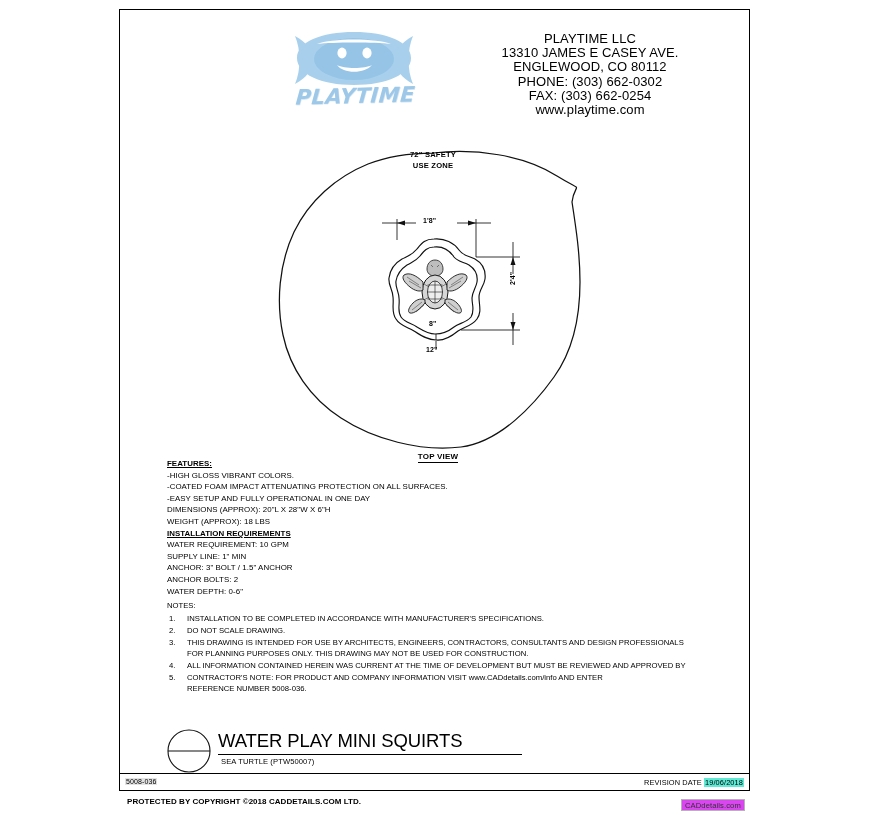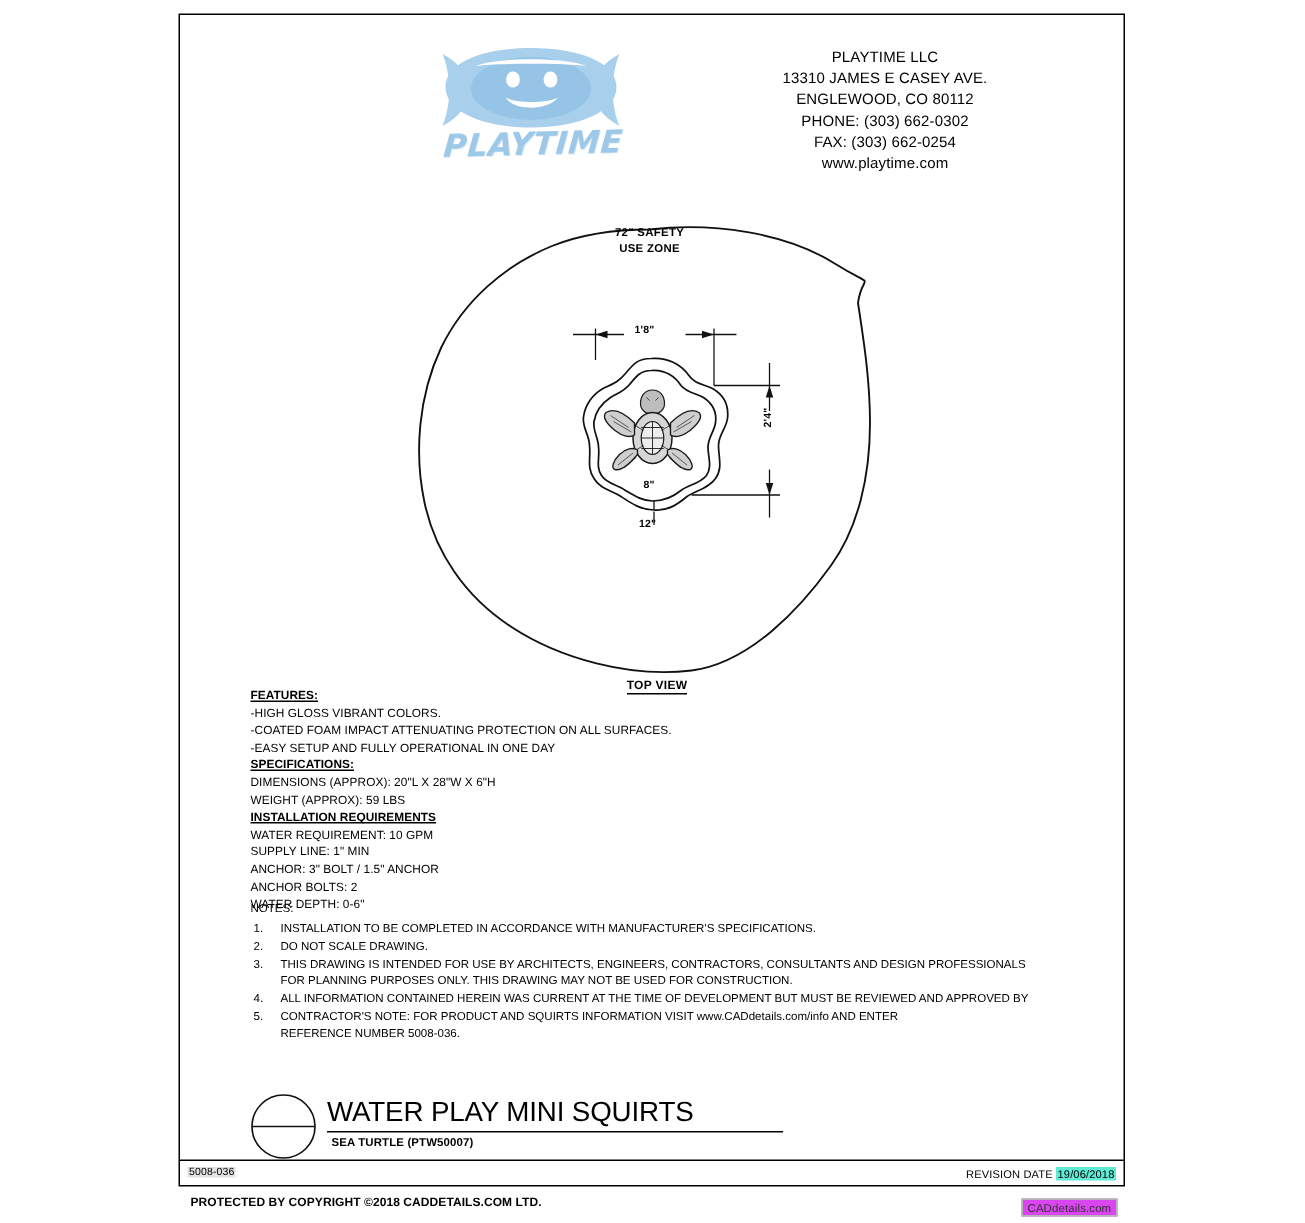--- a/index.html
+++ b/index.html
@@ -58,21 +58,21 @@
     color: #9ec8e8;
     transform: skewX(-6deg) rotate(-1.5deg);
     text-shadow: 0.6px 0.6px 0 #cfe3f4;
   }
   #company {
     position: absolute;
     left: 330px;
     top: 22px;
     width: 280px;
     text-align: center;
-    font-size: 10px;
+    font-size: 13px;
     line-height: 14.2px;
     letter-spacing: 0.1px;
   }
   #company div { white-space: nowrap; }
 
   
   #plan {
     position: absolute;
     left: 0;
     top: 112px;
@@ -178,21 +178,21 @@
     left: 51px;
     top: 26px;
     width: 304px;
     border-top: 1.1px solid #000;
   }
   #tb-sub {
     position: absolute;
     left: 54px;
     top: 29px;
     font-size: 7.6px;
-    font-weight: bold;
+    font-weight: normal;
     letter-spacing: 0.1px;
     white-space: nowrap;
     text-align: right;
   }
 
   
   #revbar {
     position: absolute;
     left: 0;
     bottom: 0;
@@ -398,23 +398,22 @@
       <span>TOP VIEW</span>
     </div>
   </div>
 
   <div id="spec-block">
     <span class="sec-head">FEATURES:</span>
     <span class="sec-line">-HIGH GLOSS VIBRANT COLORS.</span>
     <span class="sec-line">-COATED FOAM IMPACT ATTENUATING PROTECTION ON ALL SURFACES.</span>
     <span class="sec-line">-EASY SETUP AND FULLY OPERATIONAL IN ONE DAY</span>
 
-    <span class="sec-head">SPECIFICATIONS:</span>
     <span class="sec-line">DIMENSIONS (APPROX): 20"L X 28"W X 6"H</span>
-    <span class="sec-line">WEIGHT (APPROX): 59 LBS</span>
+    <span class="sec-line">WEIGHT (APPROX): 18 LBS</span>
 
     <span class="sec-head">INSTALLATION REQUIREMENTS</span>
     <span class="sec-line">WATER REQUIREMENT: 10 GPM</span>
     <span class="sec-line">SUPPLY LINE: 1" MIN</span>
     <span class="sec-line">ANCHOR: 3" BOLT / 1.5" ANCHOR</span>
     <span class="sec-line">ANCHOR BOLTS: 2</span>
     <span class="sec-line">WATER DEPTH: 0-6"</span>
   </div>
 
   <div id="notes-block">
@@ -432,21 +431,21 @@
       <span class="num">3.</span>
       <span class="txt">THIS DRAWING IS INTENDED FOR USE BY ARCHITECTS, ENGINEERS, CONTRACTORS, CONSULTANTS AND DESIGN PROFESSIONALS</span>
       <span class="txt2">FOR PLANNING PURPOSES ONLY.  THIS DRAWING MAY NOT BE USED FOR CONSTRUCTION.</span>
     </span>
     <span class="note">
       <span class="num">4.</span>
       <span class="txt">ALL INFORMATION CONTAINED HEREIN WAS CURRENT AT THE TIME OF DEVELOPMENT BUT MUST BE REVIEWED AND APPROVED BY</span>
     </span>
     <span class="note">
       <span class="num">5.</span>
-      <span class="txt">CONTRACTOR'S NOTE: FOR PRODUCT AND SQUIRTS INFORMATION VISIT www.CADdetails.com/info AND ENTER</span>
+      <span class="txt">CONTRACTOR'S NOTE: FOR PRODUCT AND COMPANY INFORMATION VISIT www.CADdetails.com/info AND ENTER</span>
       <span class="txt2">REFERENCE NUMBER 5008-036.</span>
     </span>
   </div>
 
   <div id="titleblock">
     <svg id="tb-circle" viewBox="0 0 44 44">
       <circle cx="22" cy="22" r="21" fill="none" stroke="#111" stroke-width="1.1"></circle>
       <path d="M1 22 L43 22" stroke="#111" stroke-width="1.1"></path>
     </svg>
     <div id="tb-title">WATER PLAY MINI SQUIRTS</div>

